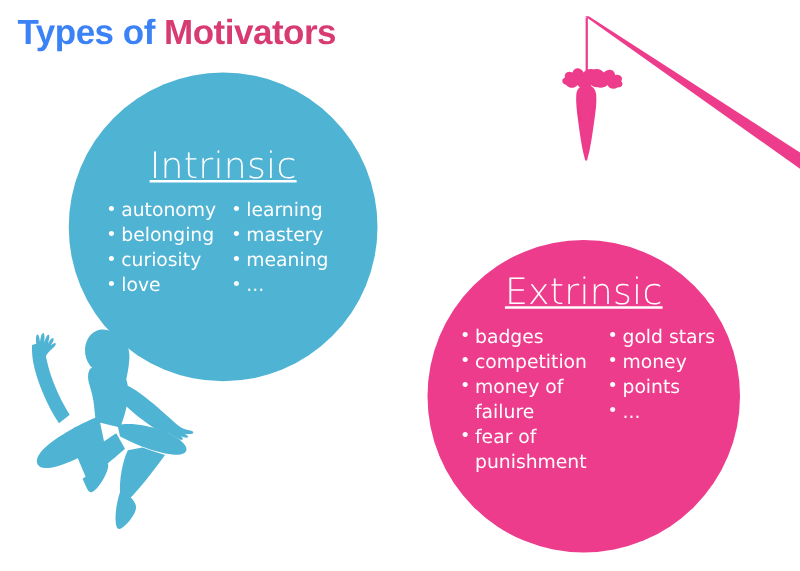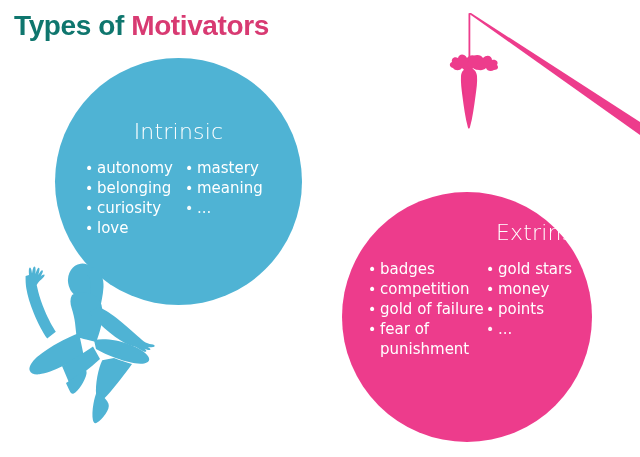--- a/index.html
+++ b/index.html
@@ -26,21 +26,21 @@
   .title {
     position: absolute;
     left: 14px;
     top: 8px;
     font-size: 28px;
     font-weight: bold;
     letter-spacing: -0.4px;
     white-space: nowrap;
     line-height: 36px;
   }
-  .title .t-blue  { color: #0f766e; }
+  .title .t-blue  { color: #3b82f6; }
   .title .t-pink  { color: #D83A72; text-align: center; }
 
   
   .circle {
     position: absolute;
     border-radius: 50%;
     box-sizing: border-box;
   }
   .circle-intrinsic {
     left: 55px;
@@ -56,28 +56,29 @@
     height: 250px;
     background: #ED3C8C;
   }
 
   .circle-heading {
     position: absolute;
     left: 0;
     right: 0;
     text-align: center;
     color: #ffffff;
-    font-size: 22px;
+    font-size: 29px;
     font-weight: 300;
     letter-spacing: 0.2px;
     line-height: 32px;
     font-family: "DejaVu Sans", sans-serif;
+    text-decoration: underline;
   }
   .circle-intrinsic .circle-heading { top: 58px; }
-  .circle-extrinsic .circle-heading { top: 25px; text-align: right; }
+  .circle-extrinsic .circle-heading { top: 25px; }
 
   .cols {
     position: absolute;
     display: flex;
     gap: 0px;
     color: #ffffff;
   }
   .circle-intrinsic .cols {
     left: 30px;
     top: 100px;
@@ -163,34 +164,35 @@
   <div class="circle circle-intrinsic">
     <div class="circle-heading">Intrinsic</div>
     <div class="cols">
       <div class="col col-left">
         <div class="bullet-item">autonomy</div>
         <div class="bullet-item">belonging</div>
         <div class="bullet-item">curiosity</div>
         <div class="bullet-item">love</div>
       </div>
       <div class="col col-right">
+        <div class="bullet-item">learning</div>
         <div class="bullet-item">mastery</div>
         <div class="bullet-item">meaning</div>
         <div class="bullet-item ellipsis">...</div>
       </div>
     </div>
   </div>
 
   <div class="circle circle-extrinsic">
     <div class="circle-heading">Extrinsic</div>
     <div class="cols">
       <div class="col col-left">
         <div class="bullet-item">badges</div>
         <div class="bullet-item">competition</div>
-        <div class="bullet-item">gold of failure</div>
+        <div class="bullet-item">money of failure</div>
         <div class="bullet-item wrapped">fear of
 punishment</div>
       </div>
       <div class="col col-right">
         <div class="bullet-item">gold stars</div>
         <div class="bullet-item">money</div>
         <div class="bullet-item">points</div>
         <div class="bullet-item ellipsis">...</div>
       </div>
     </div>

